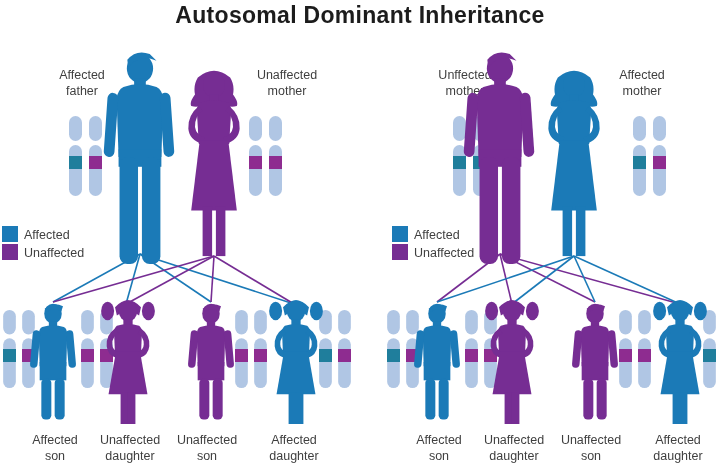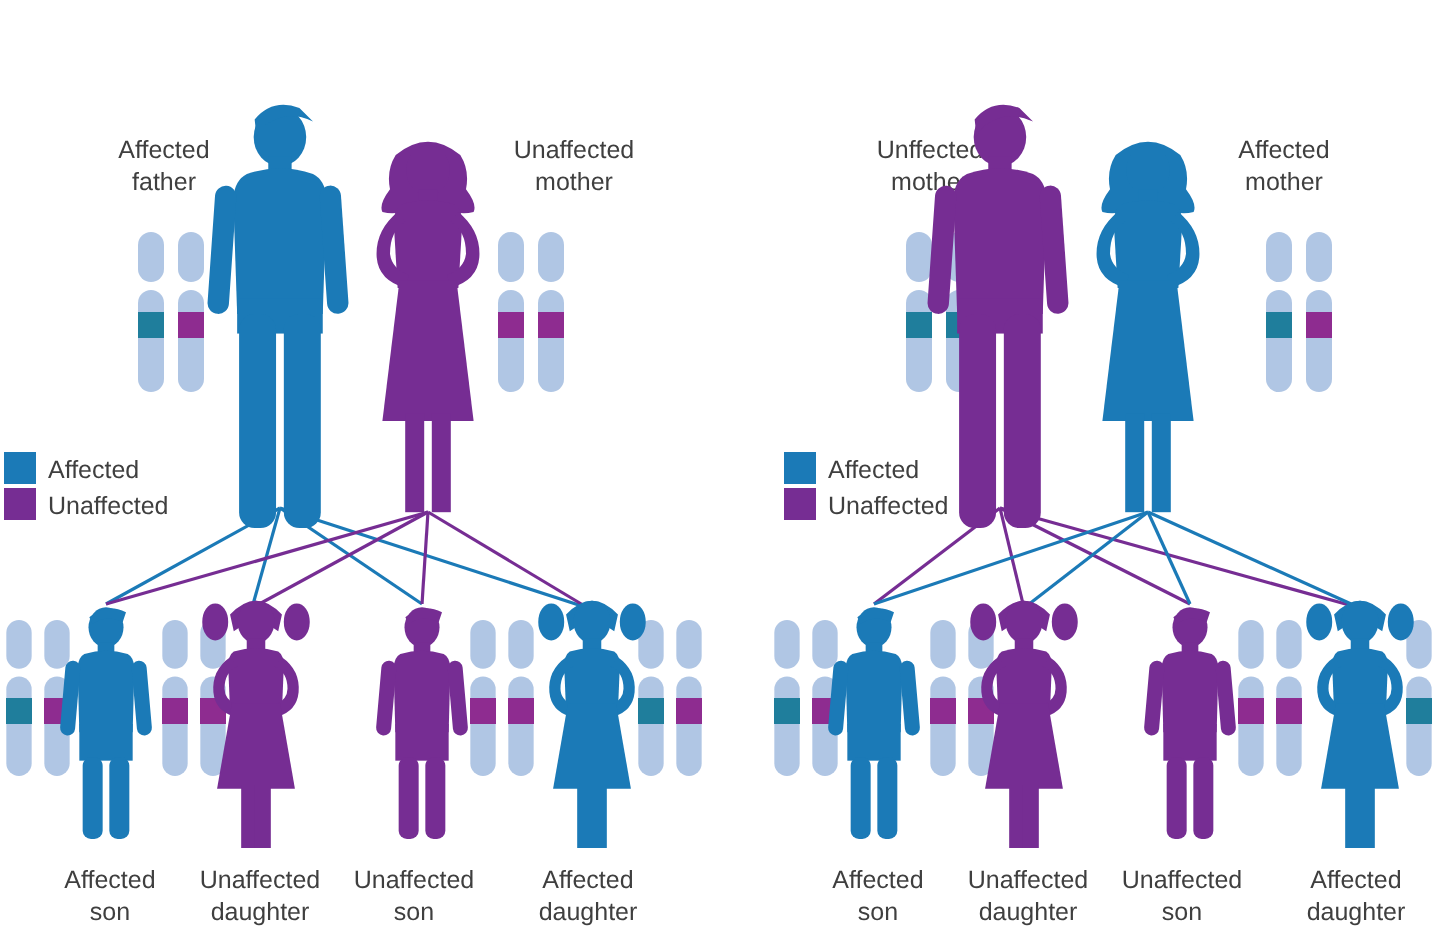--- a/index.html
+++ b/index.html
@@ -73,20 +73,21 @@
       <rect x="31" y="102" width="9" height="34"></rect>
     </symbol>
     <symbol id="sym-chromosome" viewBox="0 0 15 80">
       <rect x="1" y="0" width="13" height="25" rx="6.5"></rect>
       <rect x="1" y="29" width="13" height="51" rx="6.5"></rect>
     </symbol>
   </defs>
 </svg>
 
 <div class="stage">
+  <div class="title">Autosomal Dominant Inheritance</div>
 
   <section class="panel left">
     <div class="plabel father-lab">Affected
 father</div>
     <div class="plabel mother-lab">Unaffected
 mother</div>
 
     <svg class="scene" width="360" height="424" viewBox="0 0 360 424">
       <g>
         <line x1="140" y1="208" x2="53" y2="256" stroke="#1b7ab7"></line>

